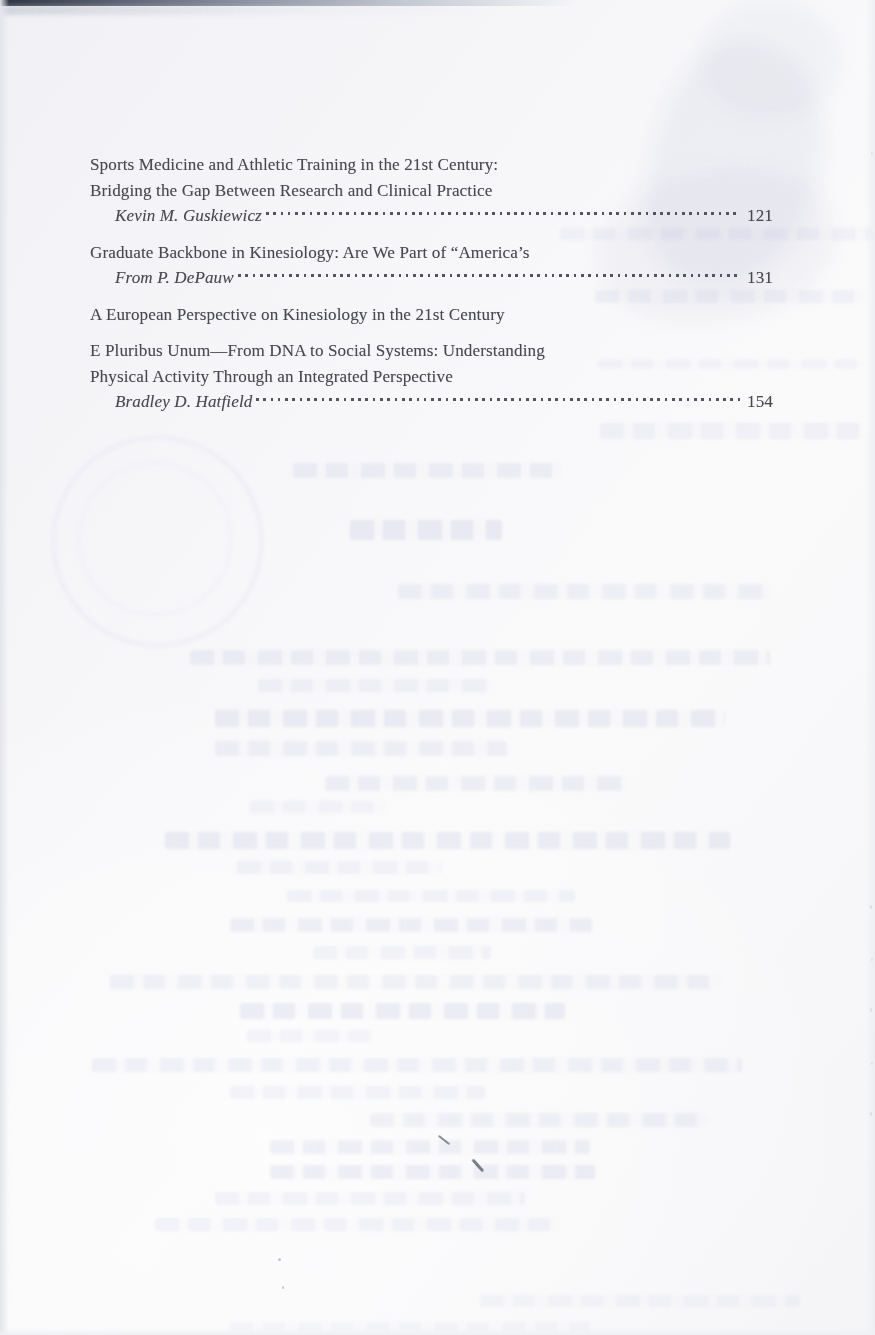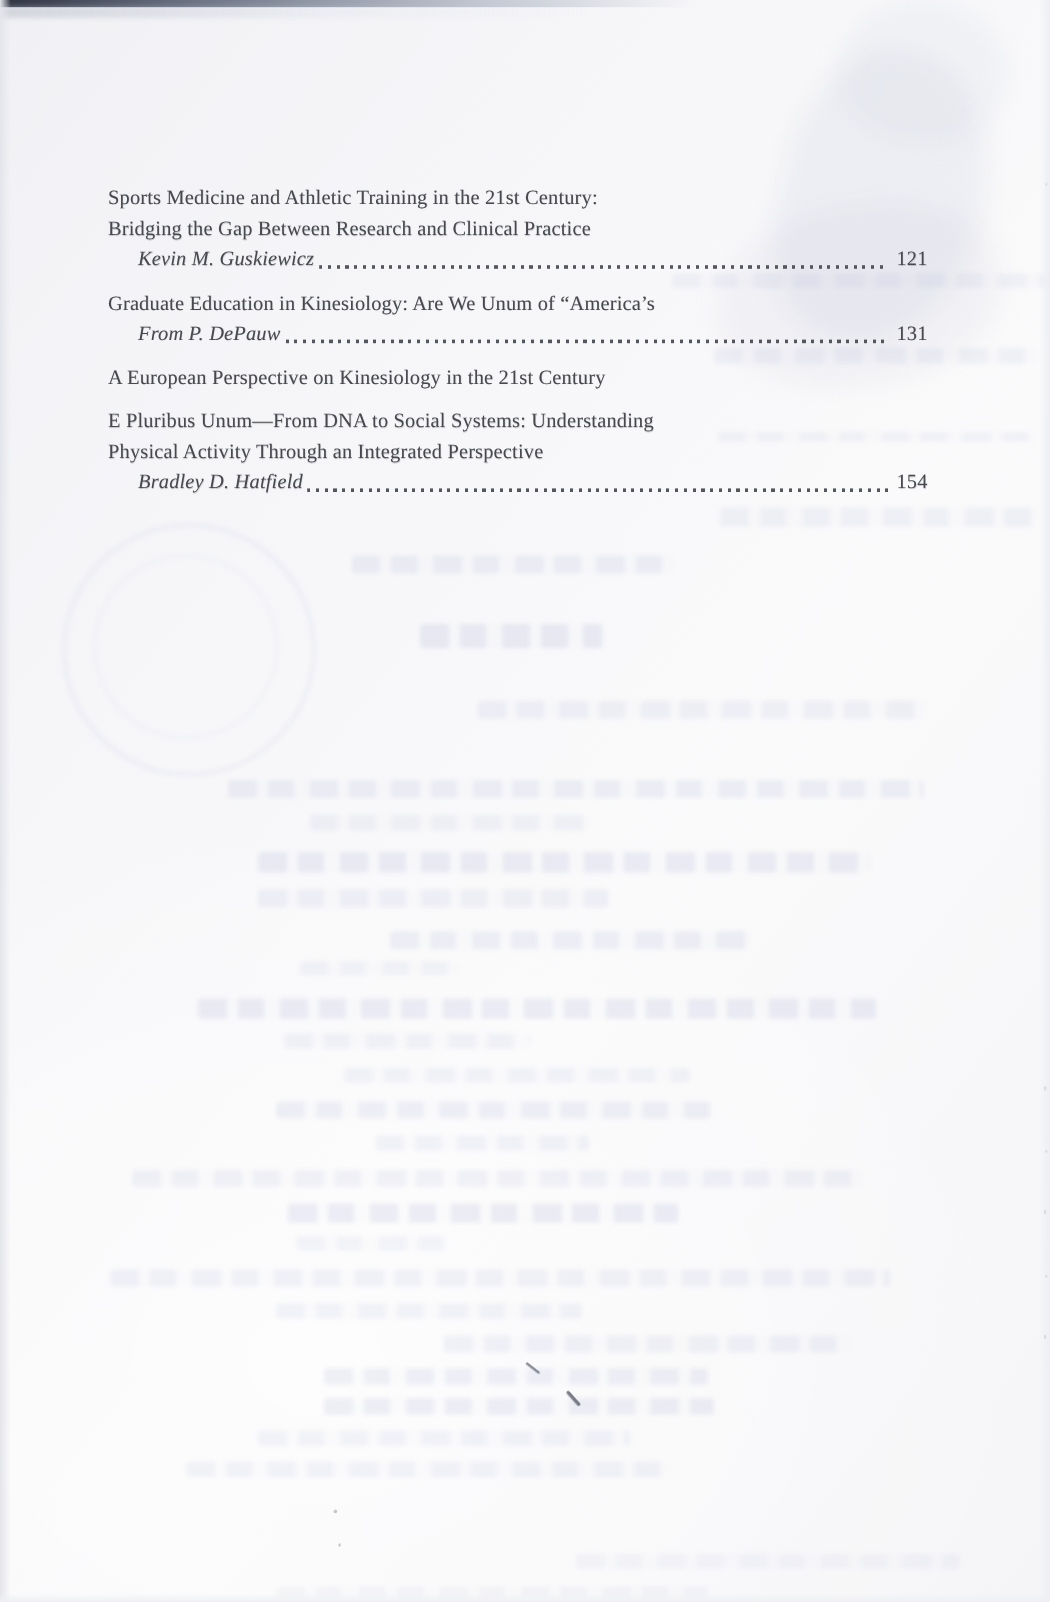--- a/index.html
+++ b/index.html
@@ -30,21 +30,21 @@
   
   #toc{
     position:absolute;left:90px;top:127px;width:683px;
     color:#47494e;font-size:17px;line-height:25.5px;
     letter-spacing:0.15px;
     text-shadow:0.3px 0.3px 0.7px rgba(72,74,80,0.30);
     margin-top:25px;
   }
   .toc-entry{margin-bottom:11px;}
   .title-line{white-space:nowrap;}
-  .author-row{display:flex;align-items:flex-end;}
+  .author-row{display:flex;align-items:center;}
   .author{font-style:italic;padding-left:25px;white-space:nowrap;}
   .leader{
     flex:1;height:2.6px;margin:0 7px 5px 4px;
     background-image:repeating-linear-gradient(90deg,#53565c 0px,#53565c 2.6px,rgba(0,0,0,0) 2.6px,rgba(0,0,0,0) 7.3px);
     filter:blur(0.25px);
   }
   .pagenum{white-space:nowrap;}
 
   
   .ghost{
@@ -131,21 +131,21 @@
       <div class="title-line">Sports Medicine and Athletic Training in the 21st Century:</div>
       <div class="title-line">Bridging the Gap Between Research and Clinical Practice</div>
       <div class="author-row">
         <span class="author">Kevin M. Guskiewicz</span>
         <span class="leader"></span>
         <span class="pagenum">121</span>
       </div>
     </div>
 
     <div class="toc-entry">
-      <div class="title-line">Graduate Education in Kinesiology: Are We Unum of “America’s</div>
+      <div class="title-line">Graduate Backbone in Kinesiology: Are We Part of “America’s</div>
       <div class="author-row">
         <span class="author">From P. DePauw</span>
         <span class="leader"></span>
         <span class="pagenum">131</span>
       </div>
     </div>
 
     <div class="toc-entry">
       <div class="title-line">A European Perspective on Kinesiology in the 21st Century</div>
     </div>

